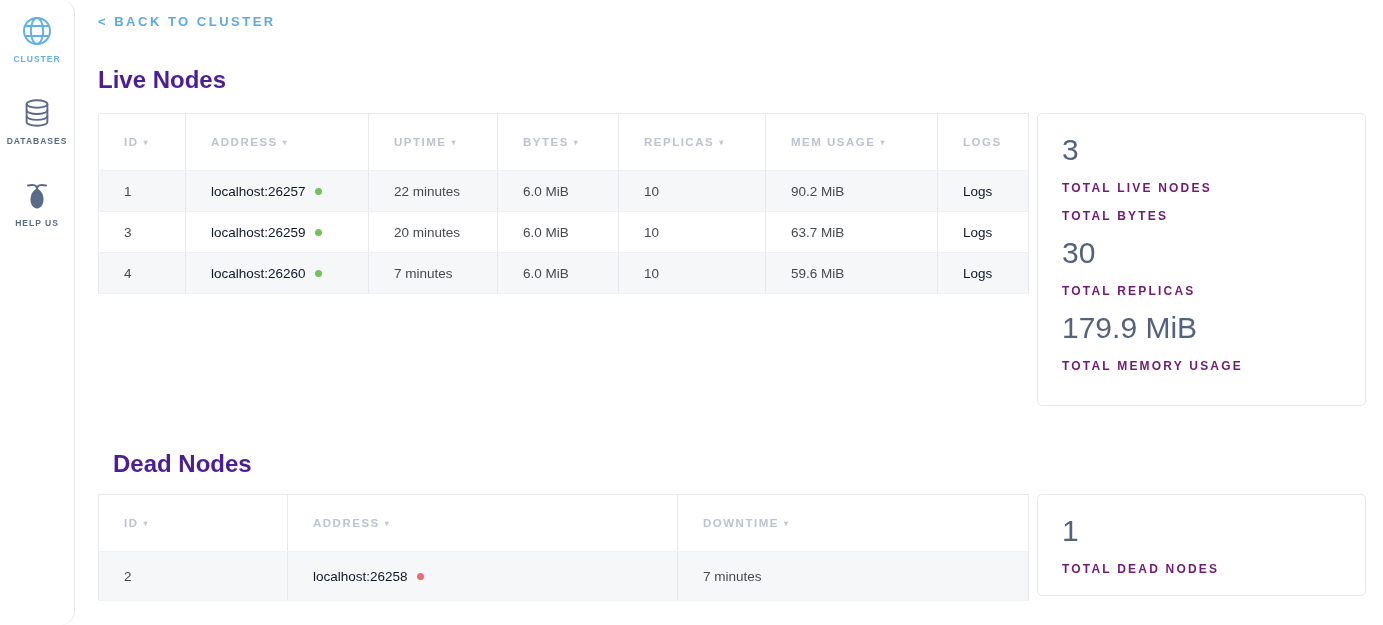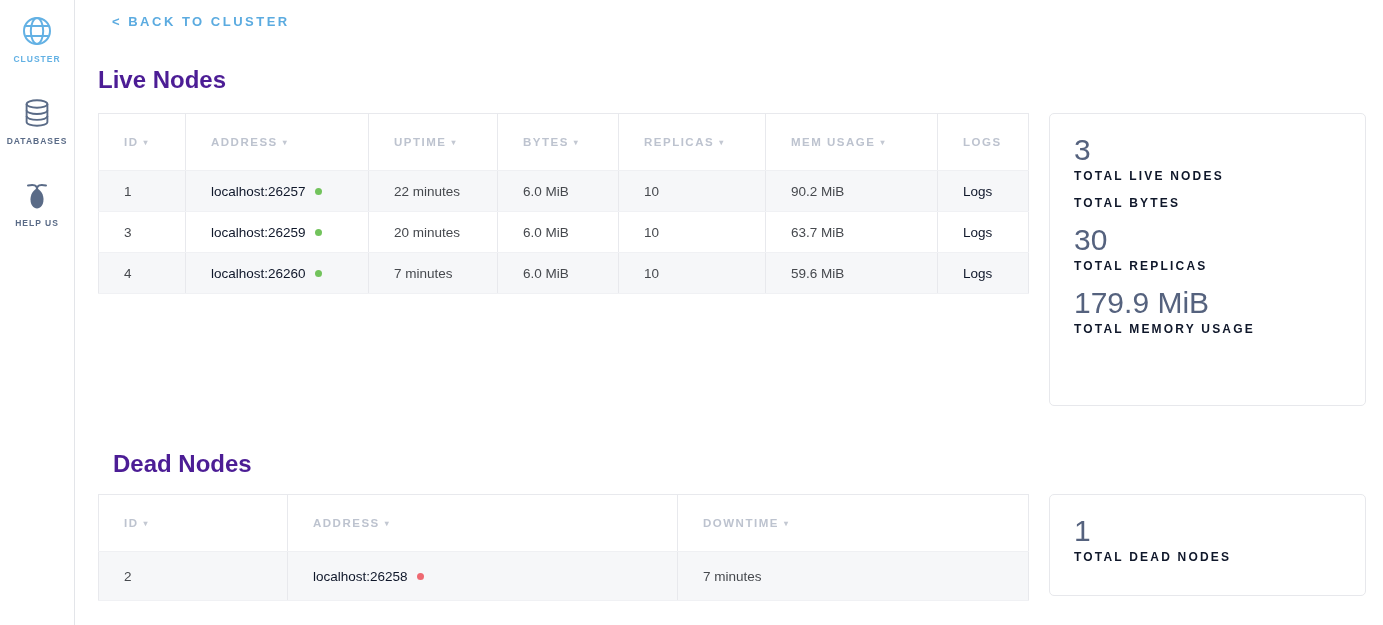--- a/index.html
+++ b/index.html
@@ -3,46 +3,46 @@
 <meta charset="utf-8">
 <style>
   * { box-sizing: border-box; margin: 0; padding: 0; }
   html, body { width: 1383px; height: 625px; background: #ffffff; overflow: hidden; }
   body { font-family: "Liberation Sans", sans-serif; color: #46494e; }
 
   
   .sidebar {
     position: fixed; left: 0; top: 0; width: 75px; height: 625px;
     background: #ffffff; border-right: 1px solid #e3e5e9;
-    display: flex; flex-direction: column; align-items: flex-end; padding-top: 12px;
+    display: flex; flex-direction: column; align-items: flex-end; padding-top: 12px; border-radius: 14px;
   }
   .nav-item {
     display: flex; flex-direction: column; align-items: center;
     margin-bottom: 30px; cursor: pointer; width: 100%;
   }
   .nav-item .icon { width: 38px; height: 38px; display: flex; align-items: center; justify-content: center; }
   .nav-label {
     font-size: 8.5px; font-weight: bold; letter-spacing: 1px; margin-top: 4px;
     color: #5a6b87; text-align: center;
   }
   .nav-item.active .nav-label { color: #63b1e4; }
 
   
   .main { margin-left: 75px; padding: 12px 17px 0 23px; }
 
   .back-link {
     display: inline-block; color: #5babe0; font-size: 13px; font-weight: bold;
-    letter-spacing: 2.5px; text-decoration: none; cursor: pointer; margin-left: 14px;
+    letter-spacing: 2.5px; text-decoration: none; cursor: pointer;
   }
 
   h2.section-title { font-size: 24px; font-weight: bold; color: #4c1d95; line-height: 28px; }
   .section-live .section-title { margin: 36px 0 19px 0; }
   .section-dead .section-title { margin: 44px 0 16px 15px; }
 
-  .row-flex { display: flex; align-items: flex-start; gap: 20px; }
+  .row-flex { display: flex; align-items: flex-start; gap: 8px; }
 
   
   table.data-table {
     width: 930px; border-collapse: collapse; table-layout: fixed;
     background: #ffffff; border: 1px solid #e8e9ed;
   }
   table.data-table th {
     height: 57px; text-align: left; vertical-align: middle; padding-left: 25px;
     color: #bdc3cf; font-size: 11.5px; font-weight: bold; letter-spacing: 1.5px;
     background: #ffffff; border-left: 1px solid #e8e9ed; border-bottom: 1px solid #eff0f3;
@@ -69,21 +69,21 @@
 
   
   .card {
     width: 330px; background: #ffffff; border: 1px solid #e7e8ec; border-radius: 5px;
     padding: 19px 24px;
   }
   .card.live-summary { height: 293px; }
   .card.dead-summary { height: 102px; }
   .stat { margin-bottom: 13px; }
   .stat-value { font-size: 30px; line-height: 34px; color: #55627e; }
-  .stat-label { font-size: 12px; letter-spacing: 2.2px; color: #0f172a; margin-top: 2px; font-weight: bold; }
+  .stat-label { font-size: 12px; letter-spacing: 2.2px; color: #701a75; margin-top: 14px; font-weight: bold; }
 </style>
 </head>
 <body>
 
 <nav class="sidebar">
   <div class="nav-item active">
     <span class="icon">
       <svg width="36" height="36" viewBox="0 0 36 36" fill="none" stroke="#63b1e4" stroke-width="2">
         <circle cx="18" cy="18" r="13"></circle>
         <ellipse cx="18" cy="18" rx="6.2" ry="13"></ellipse>

